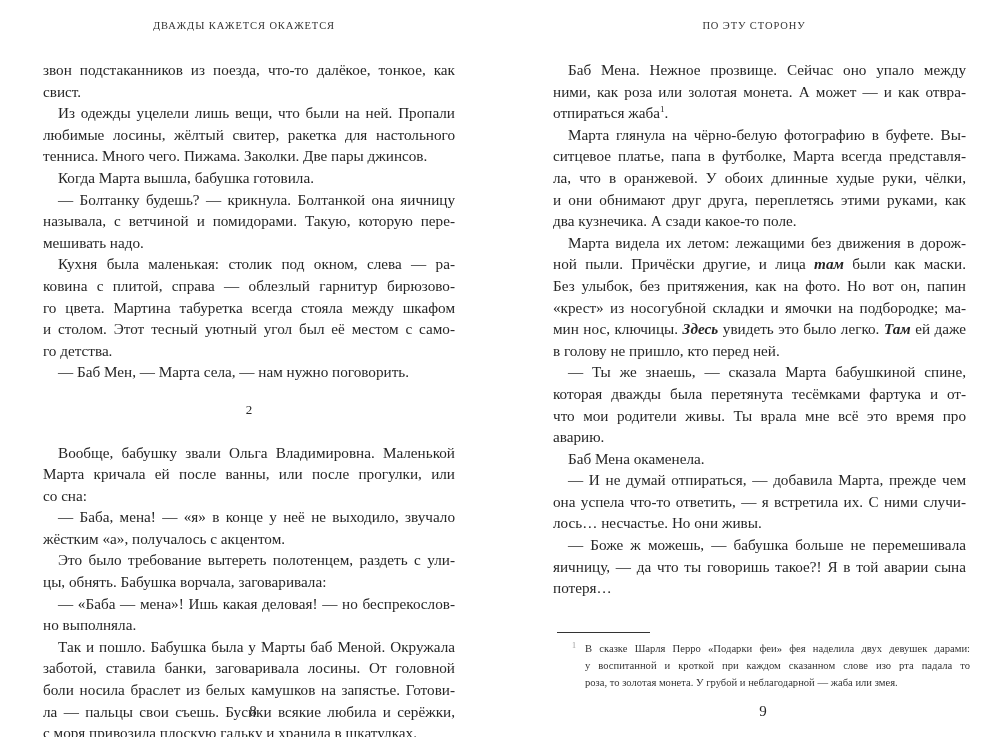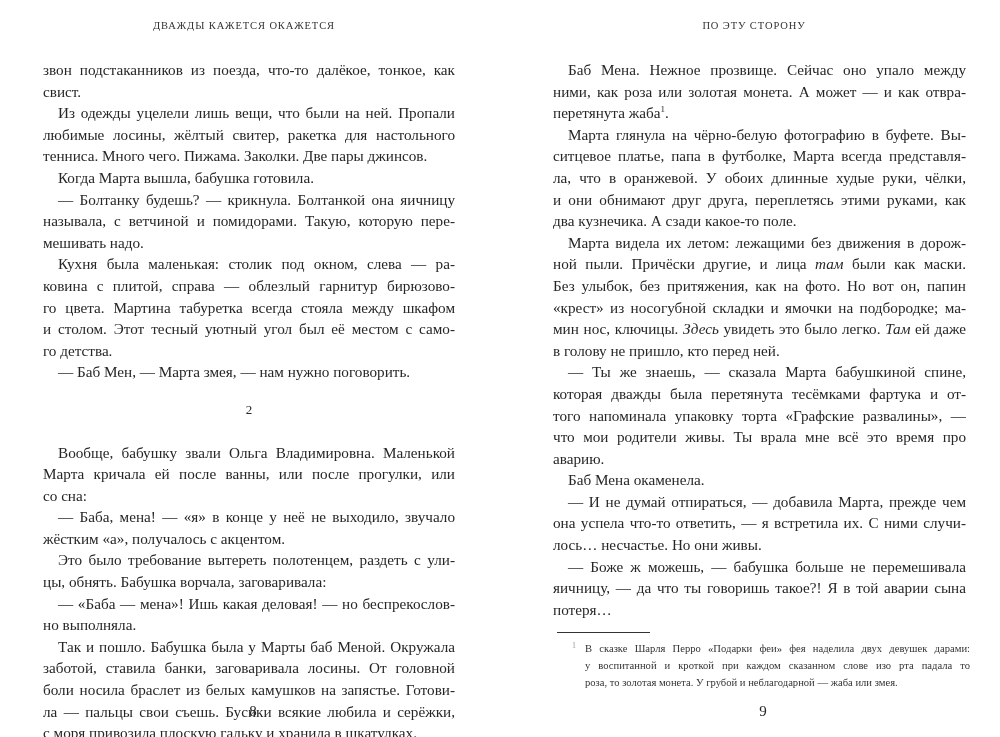--- a/index.html
+++ b/index.html
@@ -12,21 +12,21 @@
                   font-size: 10.5px; letter-spacing: 0.9px; color: #333; }
   .page.left .running-head { left: -6px; }
   .page.right .running-head { left: 4px; }
   .body { position: absolute; top: 59px; font-size: 15.2px; line-height: 21.6px; }
   .page.left .body { left: 43px; width: 412px; }
   .page.right .body { left: 53px; width: 413px; }
   .line { display: block; white-space: nowrap; text-align: justify; text-align-last: justify; height: 21.6px; }
   .line.last { text-align-last: left; }
   .line.indent { padding-left: 15px; }
   .section-num { display: block; text-align: center; font-size: 13px; height: 21.6px; margin: 16px 0 21px 0; }
-  em { font-style: italic; }
+  em { font-style: italic; font-weight: bold; }
   .folio { position: absolute; top: 703px; width: 100%; text-align: center; font-size: 15px; }
   .page.left .folio { left: 3px; }
   .page.right .folio { left: 13px; }
   .fn-rule { position: absolute; left: 57px; top: 632px; width: 93px; height: 1px; background: #333; }
   .footnote { position: absolute; left: 85px; top: 640px; width: 385px; font-size: 10.6px; line-height: 17px; color: #333; }
   .footnote .fn-mark { position: absolute; left: -13px; top: -3px; font-size: 8px; color: #999; }
   .footnote .line { height: 17px; }
   sup { font-size: 9px; line-height: 0; }
 </style>
 </head>
@@ -43,21 +43,21 @@
         <span class="line last">тенниса. Много чего. Пижама. Заколки. Две пары джинсов.</span>
         <span class="line indent last">Когда Марта вышла, бабушка готовила.</span>
         <span class="line indent">— Болтанку будешь? — крикнула. Болтанкой она яичницу</span>
         <span class="line">называла, с ветчиной и помидорами. Такую, которую пере-</span>
         <span class="line last">мешивать надо.</span>
         <span class="line indent">Кухня была маленькая: столик под окном, слева — ра-</span>
         <span class="line">ковина с плитой, справа — облезлый гарнитур бирюзово-</span>
         <span class="line">го цвета. Мартина табуретка всегда стояла между шкафом</span>
         <span class="line">и столом. Этот тесный уютный угол был её местом с само-</span>
         <span class="line last">го детства.</span>
-        <span class="line indent last">— Баб Мен, — Марта змея, — нам нужно поговорить.</span>
+        <span class="line indent last">— Баб Мен, — Марта села, — нам нужно поговорить.</span>
       </div>
     <span class="section-num">2</span>
     <div id="left-after">
         <span class="line indent">Вообще, бабушку звали Ольга Владимировна. Маленькой</span>
         <span class="line">Марта кричала ей после ванны, или после прогулки, или</span>
         <span class="line last">со сна:</span>
         <span class="line indent">— Баба, мена! — «я» в конце у неё не выходило, звучало</span>
         <span class="line last">жёстким «а», получалось с акцентом.</span>
         <span class="line indent">Это было требование вытереть полотенцем, раздеть с ули-</span>
         <span class="line last">цы, обнять. Бабушка ворчала, заговаривала:</span>
@@ -71,35 +71,34 @@
       </div>
   </div>
   <div class="folio">8</div>
 </div>
 
 <div class="page right">
   <div class="running-head">ПО ЭТУ СТОРОНУ</div>
   <div class="body" id="right-body">
       <span class="line indent"><span>Баб Мена. Нежное прозвище. Сейчас оно упало между</span></span>
       <span class="line"><span>ними, как роза или золотая монета. А может — и как отвра-</span></span>
-      <span class="line last"><span>перетянута жаба</span><sup>1</sup><span>.</span></span>
+      <span class="line last"><span>отпираться жаба</span><sup>1</sup><span>.</span></span>
       <span class="line indent"><span>Марта глянула на чёрно-белую фотографию в буфете. Вы-</span></span>
       <span class="line"><span>ситцевое платье, папа в футболке, Марта всегда представля-</span></span>
       <span class="line"><span>ла, что в оранжевой. У обоих длинные худые руки, чёлки,</span></span>
       <span class="line"><span>и они обнимают друг друга, переплетясь этими руками, как</span></span>
       <span class="line last"><span>два кузнечика. А сзади какое-то поле.</span></span>
       <span class="line indent"><span>Марта видела их летом: лежащими без движения в дорож-</span></span>
       <span class="line"><span>ной пыли. Причёски другие, и лица </span><em>там</em><span> были как маски.</span></span>
       <span class="line"><span>Без улыбок, без притяжения, как на фото. Но вот он, папин</span></span>
       <span class="line"><span>«крест» из носогубной складки и ямочки на подбородке; ма-</span></span>
       <span class="line"><span>мин нос, ключицы. </span><em>Здесь</em><span> увидеть это было легко. </span><em>Там</em><span> ей даже</span></span>
       <span class="line last"><span>в голову не пришло, кто перед ней.</span></span>
       <span class="line indent"><span>— Ты же знаешь, — сказала Марта бабушкиной спине,</span></span>
       <span class="line"><span>которая дважды была перетянута тесёмками фартука и от-</span></span>
-      <span class="line"><span>того напоминала упаковку торта «Графские развалины», —</span></span>
       <span class="line"><span>что мои родители живы. Ты врала мне всё это время про</span></span>
       <span class="line last"><span>аварию.</span></span>
       <span class="line indent last"><span>Баб Мена окаменела.</span></span>
       <span class="line indent"><span>— И не думай отпираться, — добавила Марта, прежде чем</span></span>
       <span class="line"><span>она успела что-то ответить, — я встретила их. С ними случи-</span></span>
       <span class="line last"><span>лось… несчастье. Но они живы.</span></span>
       <span class="line indent"><span>— Боже ж можешь, — бабушка больше не перемешивала</span></span>
       <span class="line"><span>яичницу, — да что ты говоришь такое?! Я в той аварии сына</span></span>
       <span class="line last"><span>потеря…</span></span>
     </div>

